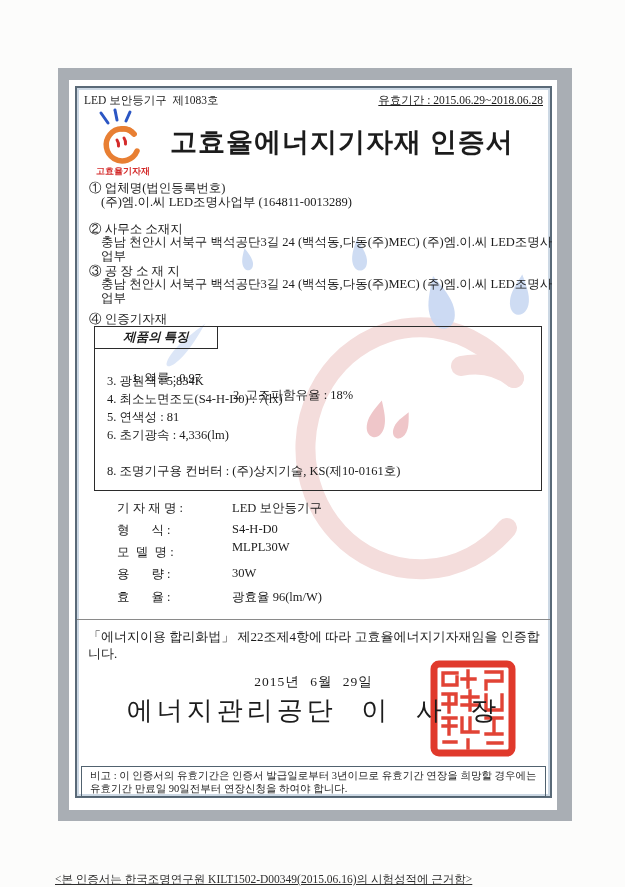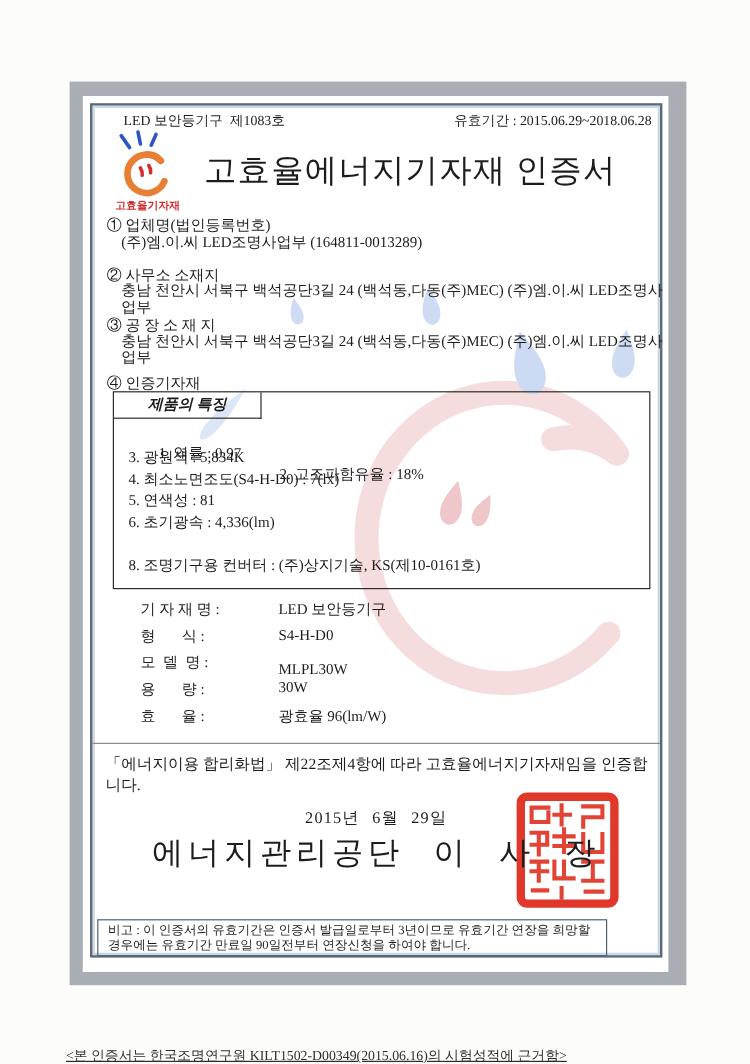--- a/index.html
+++ b/index.html
@@ -9,24 +9,24 @@
     overflow:hidden;
   }
   .gray-band{position:absolute;left:58px;top:68px;width:514px;height:753px;background:#a9aeb4;}
   .white-margin{position:absolute;left:69px;top:80px;width:488px;height:730px;background:#ffffff;}
   .sheet{
     position:absolute;left:75px;top:86px;width:477px;height:712px;box-sizing:border-box;
     background:#fff;border:2px solid #5a6a78;box-shadow:inset 0 0 0 2px #ccd8e4;
   }
   .wm{position:absolute;left:0;top:0;width:477px;height:712px;z-index:0;pointer-events:none;}
   .content{position:absolute;inset:0;z-index:1;}
-  .doc-number{position:absolute;left:7px;top:5px;font-size:11.5px;white-space:pre;margin-left:19px;}
-  .validity{position:absolute;right:7px;top:5px;font-size:11.5px;white-space:pre;}
+  .doc-number{position:absolute;left:7px;top:5px;font-size:11.5px;white-space:pre;}
+  .validity{position:absolute;right:7px;top:5px;font-size:11.5px;white-space:pre;text-decoration:underline;}
   .logo{position:absolute;left:13px;top:20px;width:70px;height:70px;}
-  .cert-title{position:absolute;left:93px;top:36px;font-size:27px;font-weight:normal;letter-spacing:1px;white-space:pre;}
+  .cert-title{position:absolute;left:93px;top:36px;font-size:27px;font-weight:bold;letter-spacing:1px;white-space:pre;}
   .sec-label{position:absolute;left:12px;font-size:12.5px;white-space:pre;}
   .sec-value{position:absolute;left:24px;width:452px;font-size:12.5px;line-height:13.5px;}
   .ptable{
     position:absolute;left:17px;top:238px;width:448px;height:165px;box-sizing:border-box;
     border:1px solid #2b2b2b;
   }
   .ptable-header{
     position:absolute;left:0;top:0;width:123px;height:22px;box-sizing:border-box;
     border-right:1px solid #2b2b2b;border-bottom:1px solid #2b2b2b;
     text-align:center;line-height:21px;font-weight:bold;font-size:12.5px;font-style:italic;
@@ -34,21 +34,21 @@
   .prow{position:absolute;left:12px;font-size:12.5px;white-space:pre;}
   .prow .c2{position:absolute;left:126px;white-space:pre;}
   .eq-label{position:absolute;left:40px;font-size:12.5px;white-space:pre;}
   .eq-value{position:absolute;left:155px;font-size:12.5px;white-space:pre;}
   .sep-line{position:absolute;left:0;top:531px;width:100%;border-top:1px solid #8a8a8a;}
   .statement{position:absolute;left:11px;top:540px;width:456px;font-size:13px;line-height:17px;}
   .issue-date{position:absolute;left:0;top:585px;width:100%;text-align:center;font-size:13.5px;letter-spacing:1px;word-spacing:6px;}
   .issuer{position:absolute;left:0;top:605px;width:100%;text-align:center;font-size:26px;letter-spacing:4px;word-spacing:14px;z-index:3;}
   .seal{position:absolute;left:353px;top:572px;width:86px;height:97px;z-index:2;}
   .remark-box{
-    position:absolute;left:4px;top:678px;width:425px;height:31px;box-sizing:border-box;
+    position:absolute;left:4px;top:678px;width:465px;height:31px;box-sizing:border-box;
     border:1px solid #51626f;
   }
   .remark-text{padding:2px 8px;font-size:10.5px;line-height:13px;}
   .page-footer{position:absolute;left:55px;top:872px;font-size:11.5px;color:#2e2e2e;white-space:pre;text-decoration:underline;}
 </style>
 </head>
 <body>
 
 <div class="gray-band"></div>
 <div class="white-margin"></div>
@@ -121,21 +121,21 @@
       <div class="prow" style="top:82px">5. 연색성 : 81</div>
       <div class="prow" style="top:100px">6. 초기광속 : 4,336(lm)</div>
       <div class="prow" style="top:136px">8. 조명기구용 컨버터 : (주)상지기술, KS(제10-0161호)</div>
     </div>
 
     <div class="eq-label" style="top:412px">기 자 재 명 :</div>
     <div class="eq-value" style="top:412px">LED 보안등기구</div>
     <div class="eq-label" style="top:434px">형       식 :</div>
     <div class="eq-value" style="top:434px">S4-H-D0</div>
     <div class="eq-label" style="top:456px">모  델  명 :</div>
-    <div class="eq-value" style="top:463px">MLPL30W</div>
+    <div class="eq-value" style="top:452px">MLPL30W</div>
     <div class="eq-label" style="top:478px">용       량 :</div>
     <div class="eq-value" style="top:478px">30W</div>
     <div class="eq-label" style="top:501px">효       율 :</div>
     <div class="eq-value" style="top:501px">광효율 96(lm/W)</div>
 
     <div class="sep-line"></div>
 
     <div class="statement">「에너지이용 합리화법」 제22조제4항에 따라 고효율에너지기자재임을 인증합니다.</div>
     <div class="issue-date">2015년 6월 29일</div>
     <div class="issuer">에너지관리공단 이 사 장</div>

